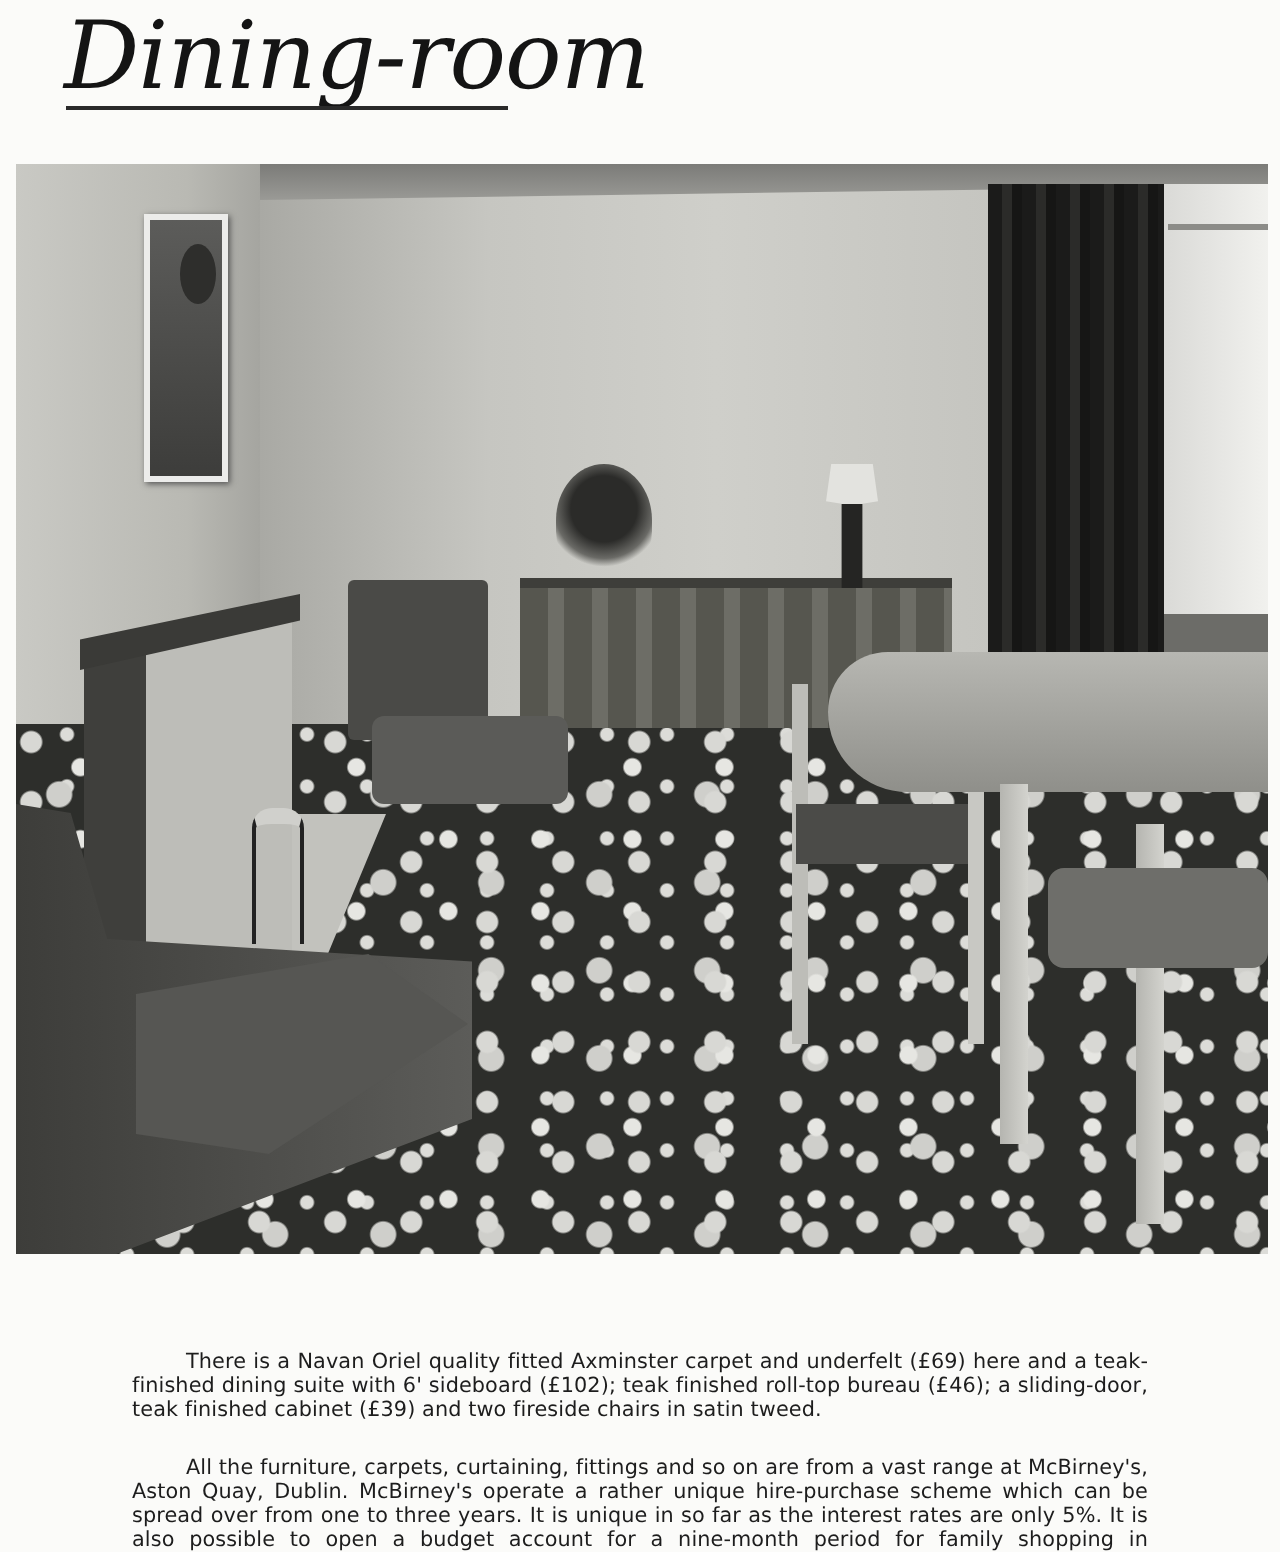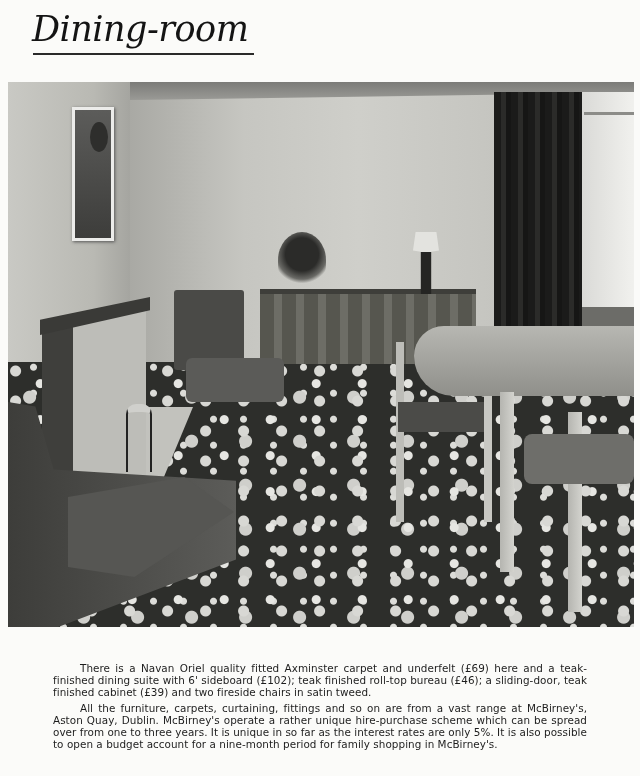--- a/index.html
+++ b/index.html
@@ -4,21 +4,21 @@
 <style>
   html, body { margin: 0; padding: 0; }
   body {
     width: 640px; height: 776px; overflow: hidden;
     background: #fbfbf9; position: relative;
     font-family: "DejaVu Sans", sans-serif; color: #1a1a1a;
   }
   .heading {
     position: absolute; left: 32px; top: 8px;
     font-family: "DejaVu Serif", serif; font-style: italic;
-    font-size: 35px; line-height: 42px; color: #141414; letter-spacing: -0.5px;
+    font-size: 47px; line-height: 42px; color: #141414; letter-spacing: -0.5px;
     margin: 0; font-weight: normal;
   }
   .heading-rule { position: absolute; left: 33px; top: 53px; width: 221px; height: 2px; background: #2a2a2a; }
 
   .photo {
     position: absolute; left: 8px; top: 82px; width: 626px; height: 545px;
     overflow: hidden; background: #9a9a96;
   }
   .photo > div { position: absolute; }
   .wall-left { left: 0; top: 0; width: 122px; height: 545px; background: linear-gradient(90deg,#c9c9c4,#b9b9b3 70%,#a5a5a0); }
@@ -55,21 +55,21 @@
   .chair-r-seat { left: 516px; top: 352px; width: 110px; height: 50px; background: #6e6e6a; border-radius: 8px; }
   .sofa { left: 0; top: 320px; width: 228px; height: 225px; background: linear-gradient(90deg,#3d3d3a,#5c5c59); clip-path: polygon(0 0,12% 2%,20% 30%,100% 35%,100% 70%,22% 100%,0 100%); }
   .sofa-seat { left: 60px; top: 395px; width: 166px; height: 100px; background: #565653; clip-path: polygon(0 20%,70% 0,100% 35%,40% 100%,0 90%); }
   .ashtray { left: 118px; top: 322px; width: 22px; height: 60px; border-left: 2px solid #222; border-right: 2px solid #222; border-top: 8px solid #d0d0cc; border-radius: 10px 10px 0 0; }
 
   .caption {
     position: absolute; left: 50px; top: 659px; width: 540px;
     font-family: "DejaVu Sans", sans-serif; font-size: 10.4px; line-height: 12.2px;
     color: #1d1d1d; text-align: justify; letter-spacing: 0.05px;
   }
-  .caption p { margin: 3px; text-indent: 27px; }
+  .caption p { margin: 16px; text-indent: 27px; }
 </style>
 </head>
 <body>
 
 <h1 class="heading">Dining-room</h1>
 <div class="heading-rule"></div>
 
 <div class="photo" role="img" title="Black-and-white photograph of a dining room with a patterned Axminster carpet, teak dining table and chairs, sideboard with flowers and a lamp, two fireside chairs, a brick fireplace, a framed picture and a dark curtain by the window">
   <div class="wall-left"></div>
   <div class="wall-back"></div>

